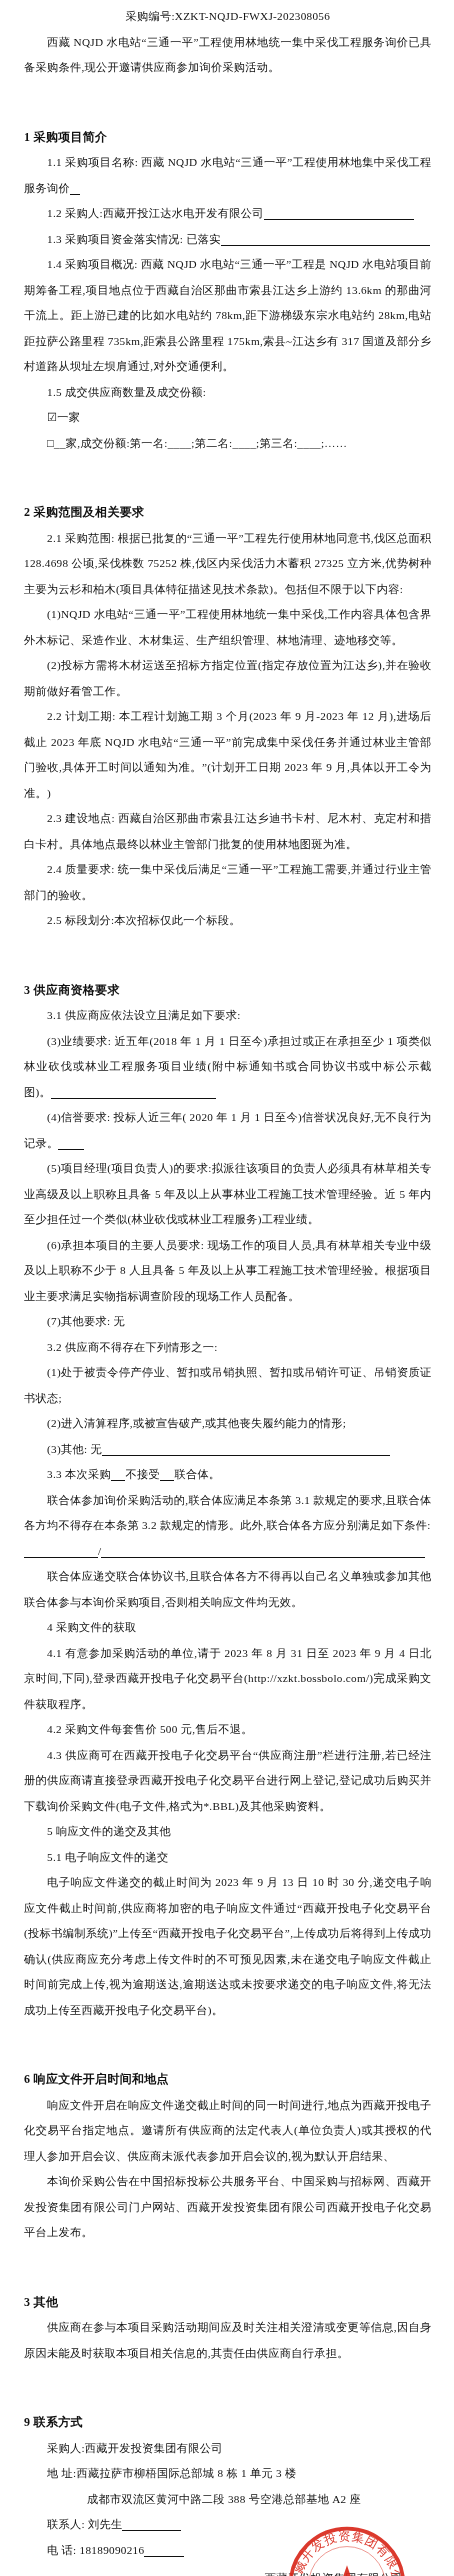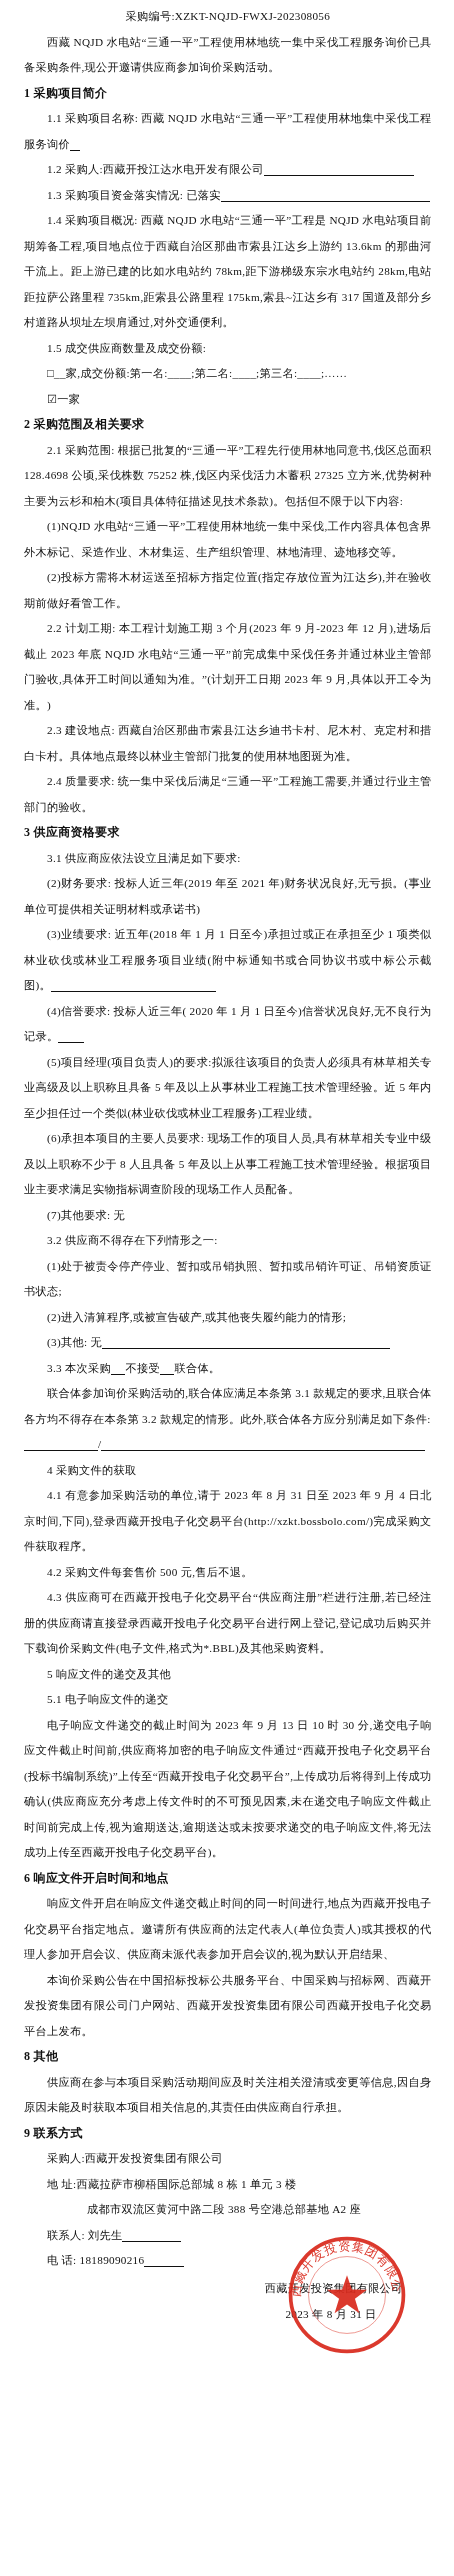--- a/index.html
+++ b/index.html
@@ -23,20 +23,21 @@
     text-align:justify;
     text-indent:23px;
     letter-spacing:0.3px;
     font-weight:normal;
   }
   .blk.hd{
     font-weight:bold;
     font-size:12px;
     text-indent:0;
     text-align:left;
+    margin-top:44px;
   }
   .blk.center{
     text-align:center;
     text-indent:0;
   }
   .blk.ni{text-indent:0;}
   .u{
     text-underline-offset:3.3px;
     text-decoration-thickness:0.8px;
   }
@@ -72,55 +73,56 @@
 <div class="page">
   <div class="doc-body">
       <p class="blk center"><span>采购编号:XZKT-NQJD-FWXJ-202308056</span></p>
       <p class="blk"><span class="u">西藏 NQJD 水电站“三通一平”工程使用林地统一集中采伐工程服务询价</span><span>已具备采购条件,现公开邀请供应商参加询价采购活动。</span></p>
       <h2 class="blk hd"><span>1 采购项目简介</span></h2>
       <p class="blk"><span>1.1 采购项目名称: </span><span class="u">西藏 NQJD 水电站“三通一平”工程使用林地集中采伐工程服务询价</span><span class="fill" style="width: 10.5px;"></span></p>
       <p class="blk"><span>1.2 采购人:</span><span class="u">西藏开投江达水电开发有限公司</span><span class="fill" style="width: 150px;"></span></p>
       <p class="blk"><span>1.3 采购项目资金落实情况: </span><span class="u">已落实</span><span class="fill" style="width: 209px;"></span></p>
       <p class="blk"><span>1.4 采购项目概况: </span><span class="u">西藏 NQJD 水电站“三通一平”工程是 NQJD 水电站项目前期筹备工程,项目地点位于西藏自治区那曲市索县江达乡上游约 13.6km 的那曲河干流上。距上游已建的比如水电站约 78km,距下游梯级东宗水电站约 28km,电站距拉萨公路里程 735km,距索县公路里程 175km,索县~江达乡有 317 国道及部分乡村道路从坝址左坝肩通过,对外交通便利。</span></p>
       <p class="blk"><span>1.5 成交供应商数量及成交份额:</span></p>
+      <p class="blk"><span>☑</span><span>一家</span></p>
       <p class="blk"><span>□</span><span>__家,成交份额:第一名:____;第二名:____;第三名:____;……</span></p>
-      <p class="blk"><span>☑</span><span>一家</span></p>
       <h2 class="blk hd"><span>2 采购范围及相关要求</span></h2>
       <p class="blk"><span>2.1 采购范围: </span><span class="u">根据已批复的“三通一平”工程先行使用林地同意书,伐区总面积 128.4698 公顷,采伐株数 75252 株,伐区内采伐活力木蓄积 27325 立方米,优势树种主要为云杉和柏木(项目具体特征描述见技术条款)。包括但不限于以下内容: </span></p>
       <p class="blk"><span class="u">(1)NQJD 水电站“三通一平”工程使用林地统一集中采伐,工作内容具体包含界外木标记、采造作业、木材集运、生产组织管理、林地清理、迹地移交等。</span></p>
       <p class="blk"><span class="u">(2)投标方需将木材运送至招标方指定位置(指定存放位置为江达乡),并在验收期前做好看管工作。</span></p>
       <p class="blk"><span>2.2 计划工期: </span><span class="u">本工程计划施工期 3 个月(2023 年 9 月-2023 年 12 月),进场后截止 2023 年底 NQJD 水电站“三通一平”前完成集中采伐任务并通过林业主管部门验收,具体开工时间以通知为准。”</span><span>(计划开工日期 </span><span class="u">2023 年 9 月</span><span>,具体以开工令为准。)</span></p>
       <p class="blk"><span>2.3 建设地点: </span><span class="u">西藏自治区那曲市索县江达乡迪书卡村、尼木村、克定村和措白卡村。具体地点最终以林业主管部门批复的使用林地图斑为准。</span></p>
       <p class="blk"><span>2.4 质量要求: </span><span class="u">统一集中采伐后满足“三通一平”工程施工需要,并通过行业主管部门的验收。</span></p>
+      <p class="blk"><span>2.5 标段划分:本次招标仅此一个标段。</span></p>
       <h2 class="blk hd"><span>3 供应商资格要求</span></h2>
       <p class="blk"><span>3.1 供应商应依法设立且满足如下要求:</span></p>
-      <p class="blk"><span>(2)财务要求: </span><span class="u">投标人近三年(2019 年至 2021 年)财务状况良好,无亏损。(事业单位可提供相关证明材料或承诺书)</span></p>
       <p class="blk"><span>(3)业绩要求: </span><span class="u">近五年(2018 年 1 月 1 日至今)承担过或正在承担至少 1 项类似林业砍伐或林业工程服务项目业绩(附中标通知书或合同协议书或中标公示截图)。</span><span class="fill" style="width: 165px;"></span></p>
       <p class="blk"><span>(4)信誉要求: </span><span class="u">投标人近三年( 2020 年 1 月 1 日至今)信誉状况良好,无不良行为记录。</span><span class="fill" style="width: 26px;"></span></p>
       <p class="blk"><span>(5)项目经理(项目负责人)的要求:拟派往该项目的负责人必须具有林草相关专业高级及以上职称且具备 5 年及以上从事林业工程施工技术管理经验。近 5 年内至少担任过一个类似(林业砍伐或林业工程服务)工程业绩。</span></p>
       <p class="blk"><span>(6)承担本项目的主要人员要求: 现场工作的项目人员,具有林草相关专业中级及以上职称不少于 8 人且具备 5 年及以上从事工程施工技术管理经验。根据项目业主要求满足实物指标调查阶段的现场工作人员配备。</span></p>
       <p class="blk"><span>(7)其他要求: 无</span></p>
       <p class="blk"><span>3.2 供应商不得存在下列情形之一:</span></p>
       <p class="blk"><span>(1)处于被责令停产停业、暂扣或吊销执照、暂扣或吊销许可证、吊销资质证书状态;</span></p>
       <p class="blk"><span>(2)进入清算程序,或被宣告破产,或其他丧失履约能力的情形;</span></p>
       <p class="blk"><span>(3)其他: </span><span class="u">无</span><span class="fill" style="width: 288px;"></span></p>
       <p class="blk"><span>3.3 本次采购</span><span class="fill" style="width: 14.5px;"></span><span class="u">不接受</span><span class="fill" style="width: 14.5px;"></span><span>联合体。</span></p>
       <p class="blk"><span>联合体参加询价采购活动的,联合体应满足本条第 3.1 款规定的要求,且联合体各方均不得存在本条第 3.2 款规定的情形。此外,联合体各方应分别满足如下条件:</span></p>
       <p class="blk ni"><span class="fill" style="width: 74px;"></span><span class="u">/</span><span class="fill" style="width: 324px;"></span></p>
+      <p class="blk"><span>联合体应递交联合体协议书,且联合体各方不得再以自己名义单独或参加其他联合体参与本询价采购项目,否则相关响应文件均无效。</span></p>
       <p class="blk"><span>4 采购文件的获取</span></p>
       <p class="blk"><span>4.1 有意参加采购活动的单位,请于 </span><span class="u">2023</span><span> 年 </span><span class="u">8</span><span> 月 </span><span class="u">31</span><span> 日至 </span><span class="u">2023</span><span> 年 </span><span class="u">9</span><span> 月 </span><span class="u">4</span><span> 日北京时间,下同),登录西藏开投电子化交易平台(http://xzkt.bossbolo.com/)完成采购文件获取程序。</span></p>
       <p class="blk"><span>4.2 采购文件每套售价 500 元,售后不退。</span></p>
       <p class="blk"><span>4.3 供应商可在西藏开投电子化交易平台“供应商注册”栏进行注册,若已经注册的供应商请直接登录西藏开投电子化交易平台进行网上登记,登记成功后购买并下载询价采购文件(电子文件,格式为*.BBL)及其他采购资料。</span></p>
       <p class="blk"><span>5 响应文件的递交及其他</span></p>
       <p class="blk"><span>5.1 电子响应文件的递交</span></p>
       <p class="blk"><span>电子响应文件递交的截止时间为 </span><span class="u">2023 年 9 月 13 日 10 时 30 分</span><span>,递交电子响应文件截止时间前,供应商将加密的电子响应文件通过“西藏开投电子化交易平台(投标书编制系统)”上传至“西藏开投电子化交易平台”,上传成功后将得到上传成功确认(供应商应充分考虑上传文件时的不可预见因素,未在递交电子响应文件截止时间前完成上传,视为逾期送达,逾期送达或未按要求递交的电子响应文件,将无法成功上传至西藏开投电子化交易平台)。</span></p>
       <h2 class="blk hd"><span>6 响应文件开启时间和地点</span></h2>
       <p class="blk"><span>响应文件开启在响应文件递交截止时间的同一时间进行,地点为西藏开投电子化交易平台指定地点。邀请所有供应商的法定代表人(单位负责人)或其授权的代理人参加开启会议、供应商未派代表参加开启会议的,视为默认开启结果、</span></p>
       <p class="blk"><span>本询价采购公告在中国招标投标公共服务平台、中国采购与招标网、西藏开发投资集团有限公司门户网站、西藏开发投资集团有限公司西藏开投电子化交易平台上发布。</span></p>
-      <h2 class="blk hd"><span>8 其他</span></h2>
+      <h2 class="blk hd"><span>3 其他</span></h2>
       <p class="blk"><span>供应商在参与本项目采购活动期间应及时关注相关澄清或变更等信息,因自身原因未能及时获取本项目相关信息的,其责任由供应商自行承担。</span></p>
       <h2 class="blk hd"><span>9 联系方式</span></h2>
       <p class="blk"><span>采购人:西藏开发投资集团有限公司</span></p>
       <p class="blk"><span>地 址:西藏拉萨市柳梧国际总部城 8 栋 1 单元 3 楼</span></p>
       <p class="blk" style="text-indent: 63px;"><span>成都市双流区黄河中路二段 388 号空港总部基地 A2 座</span></p>
       <p class="blk"><span>联系人: </span><span class="u">刘先生</span><span class="fill" style="width: 59px;"></span></p>
       <p class="blk"><span>电 话: </span><span class="u">18189090216</span><span class="fill" style="width: 40px;"></span></p>
     </div>
 
   <div class="sig-block">

